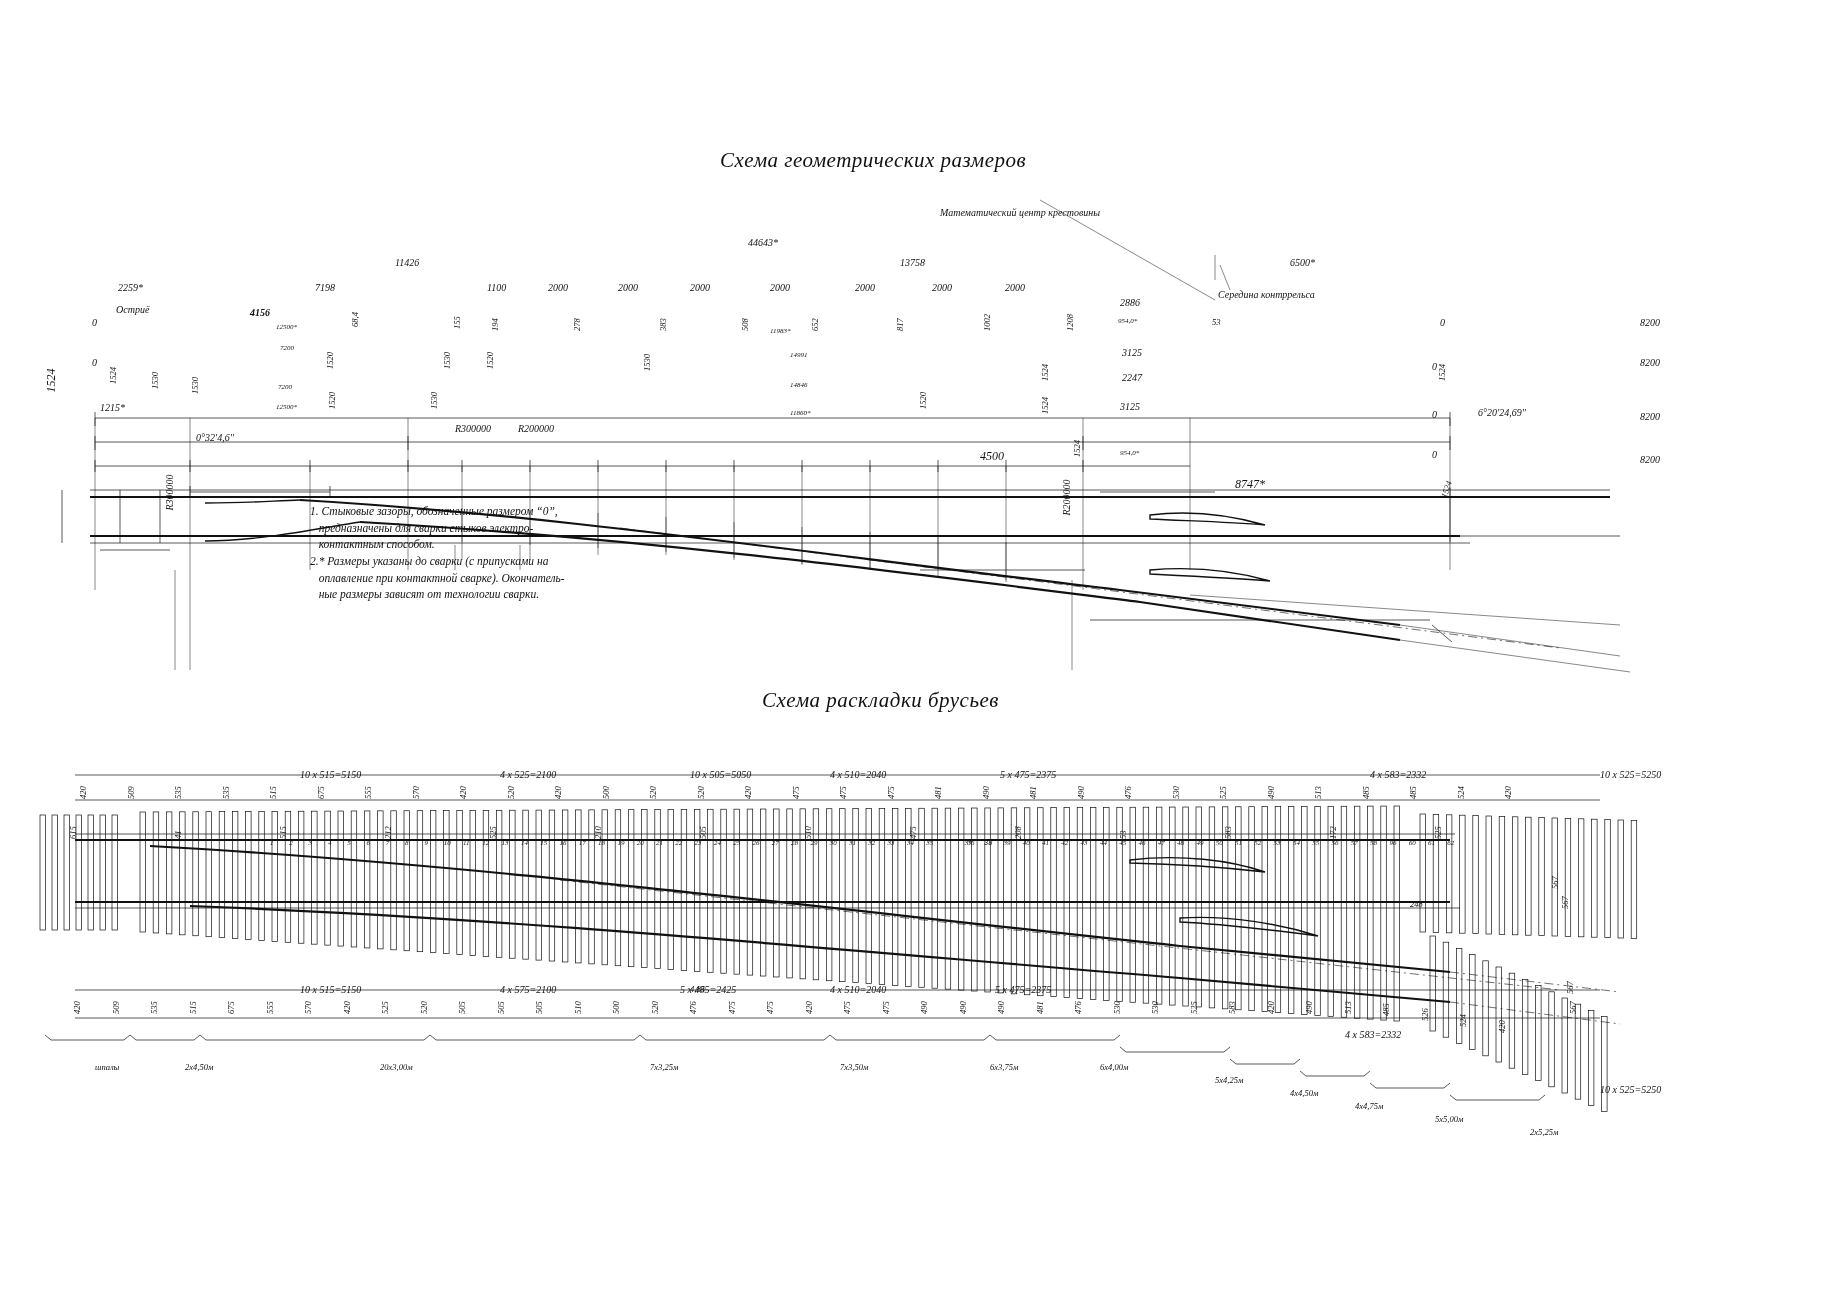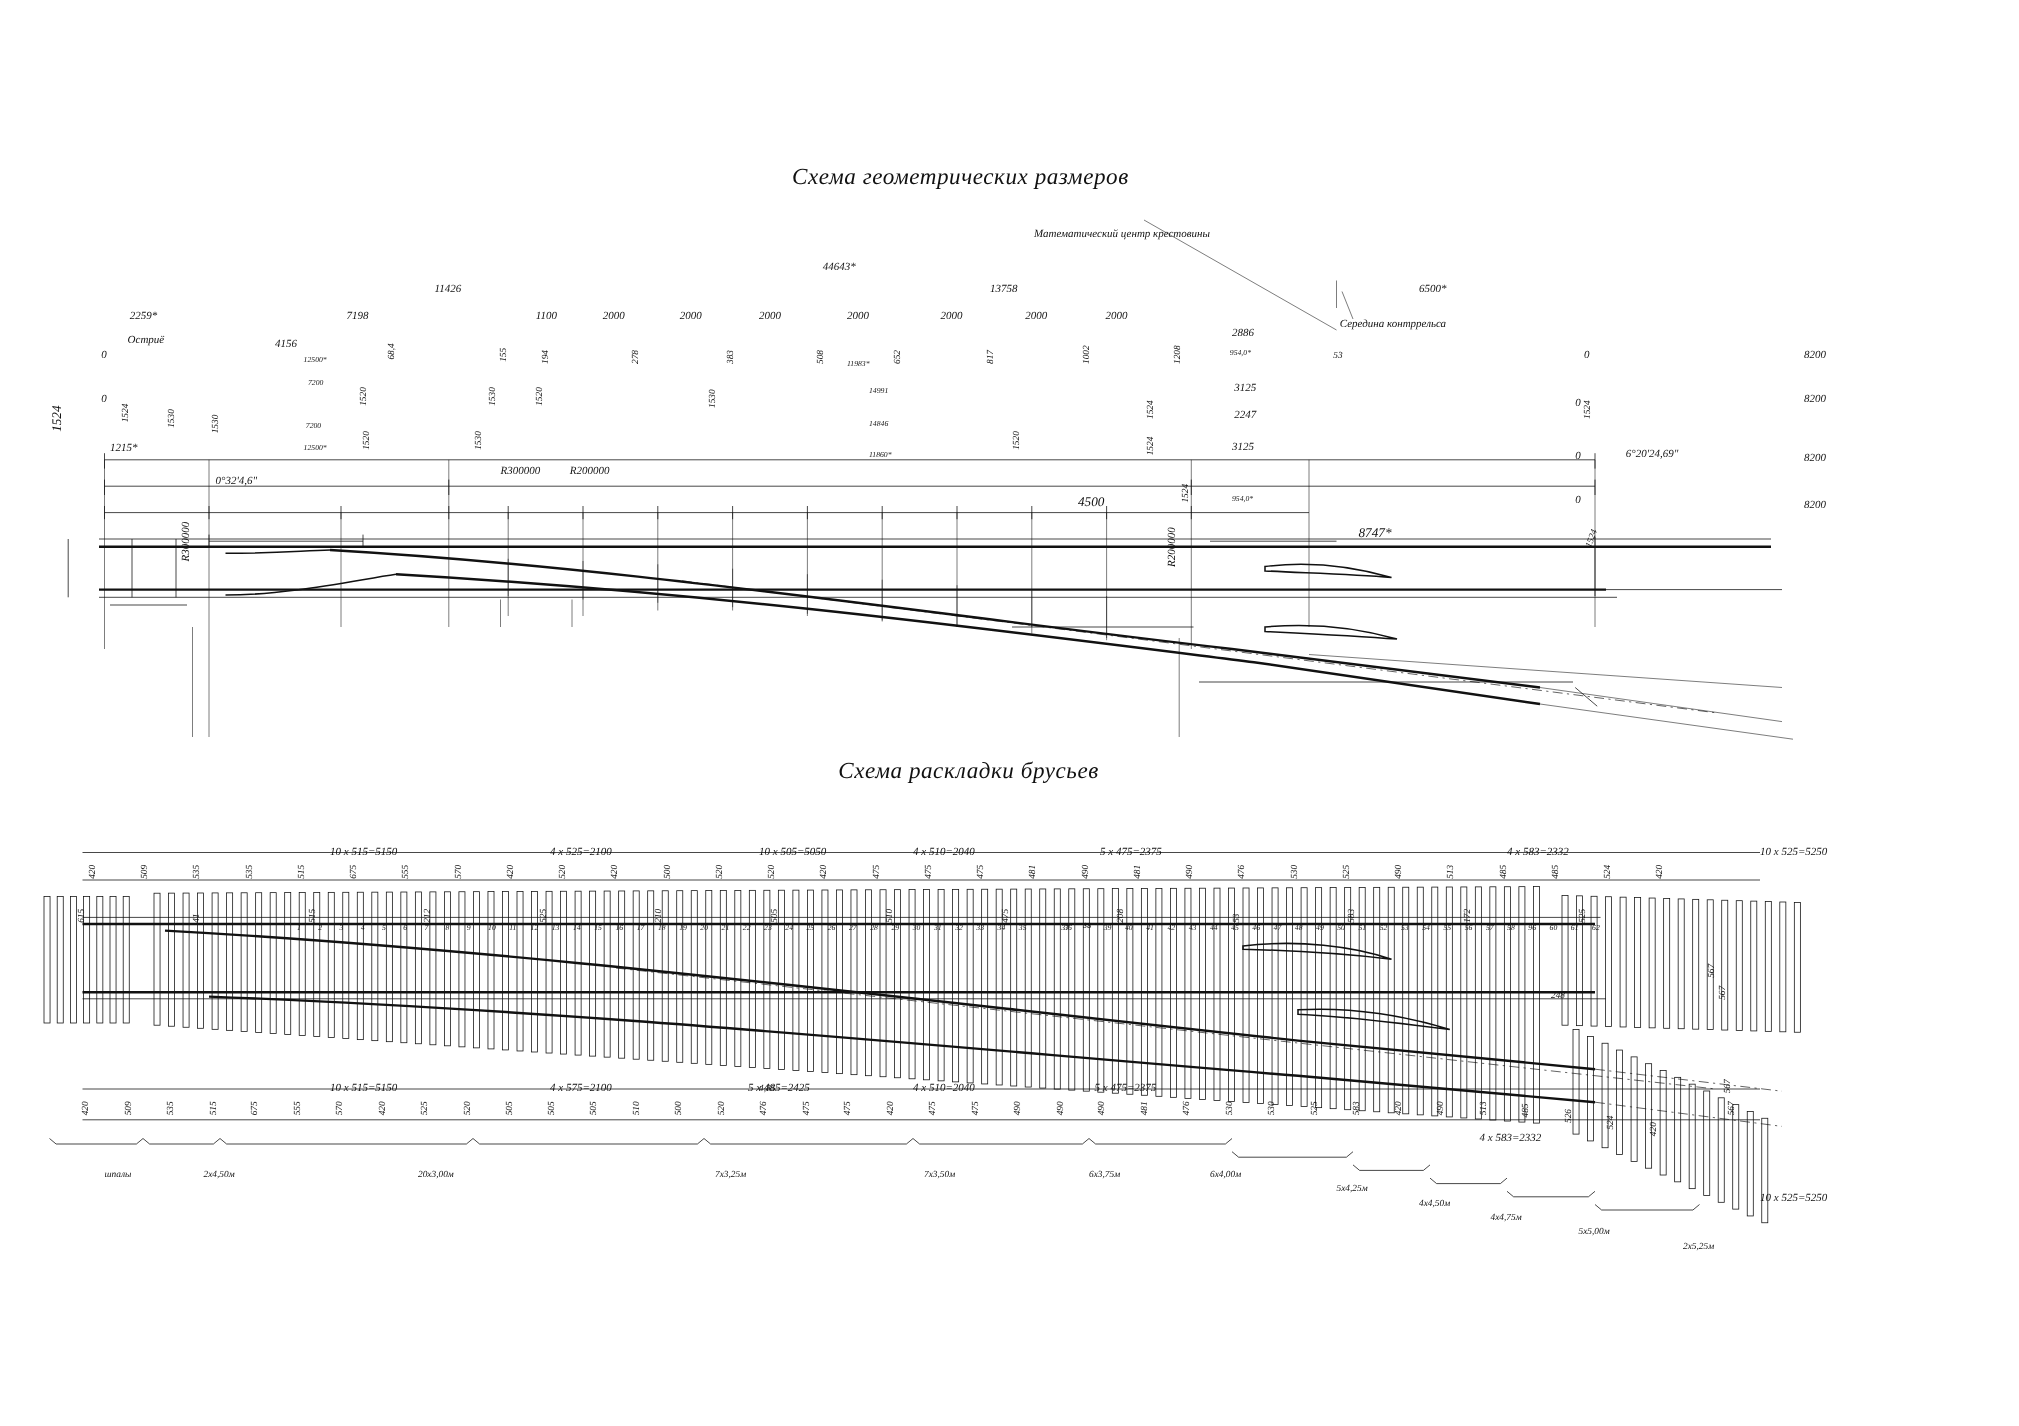--- a/index.html
+++ b/index.html
@@ -190,21 +190,21 @@
   <div class="lbl" style="left:487px;top:283px;">1100</div>
   <div class="lbl" style="left:548px;top:283px;">2000</div>
   <div class="lbl" style="left:618px;top:283px;">2000</div>
   <div class="lbl" style="left:690px;top:283px;">2000</div>
   <div class="lbl" style="left:770px;top:283px;">2000</div>
   <div class="lbl" style="left:855px;top:283px;">2000</div>
   <div class="lbl" style="left:932px;top:283px;">2000</div>
   <div class="lbl" style="left:1005px;top:283px;">2000</div>
   <div class="lbl" style="left:1120px;top:298px;">2886</div>
 
-  <div class="lbl" style="left:250px;top:308px;">4156</div>
+  <div class="lbl" style="left:250px;top:308px;font-weight:bold;">4156</div>
   <div class="lbl sm rot" style="left:360px;top:318px;transform:rotate(-90deg);">68,4</div>
   <div class="lbl sm rot" style="left:462px;top:320px;transform:rotate(-90deg);">155</div>
   <div class="lbl sm rot" style="left:500px;top:322px;transform:rotate(-90deg);">194</div>
   <div class="lbl sm rot" style="left:582px;top:322px;transform:rotate(-90deg);">278</div>
   <div class="lbl sm rot" style="left:668px;top:322px;transform:rotate(-90deg);">383</div>
   <div class="lbl sm rot" style="left:750px;top:322px;transform:rotate(-90deg);">508</div>
   <div class="lbl sm rot" style="left:820px;top:322px;transform:rotate(-90deg);">652</div>
   <div class="lbl sm rot" style="left:905px;top:322px;transform:rotate(-90deg);">817</div>
   <div class="lbl sm rot" style="left:992px;top:322px;transform:rotate(-90deg);">1002</div>
   <div class="lbl sm rot" style="left:1075px;top:322px;transform:rotate(-90deg);">1208</div>
@@ -260,20 +260,26 @@
   <div class="lbl" style="left:92px;top:318px;">0</div>
   <div class="lbl" style="left:92px;top:358px;">0</div>
   <div class="lbl" style="left:1440px;top:318px;">0</div>
   <div class="lbl" style="left:1432px;top:362px;">0</div>
   <div class="lbl" style="left:1432px;top:410px;">0</div>
   <div class="lbl" style="left:1432px;top:450px;">0</div>
 
   <div class="lbl" style="left:980px;top:450px;font-size:12px;">4500</div>
   <div class="lbl" style="left:1235px;top:478px;font-size:12px;">8747*</div>
 
+  <div class="notes" style="left:310px;top:503px;">1. Стыковые зазоры, обозначенные размером “0”,
+   предназначены для сварки стыков электро-
+   контактным способом.
+2.* Размеры указаны до сварки (с припусками на
+   оплавление при контактной сварке). Окончатель-
+   ные размеры зависят от технологии сварки.</div>
 
   <div class="ttl" style="left:762px;top:688px;">Схема раскладки брусьев</div>
 
   <svg width="1835" height="430" style="top:740px;">
 
     <g id="ties">
         <rect x="40" y="75" width="5.5" height="115" class="tie"></rect>
         <rect x="52" y="75" width="5.5" height="115" class="tie"></rect>
         <rect x="64" y="75" width="5.5" height="115" class="tie"></rect>
         <rect x="76" y="75" width="5.5" height="115" class="tie"></rect>

